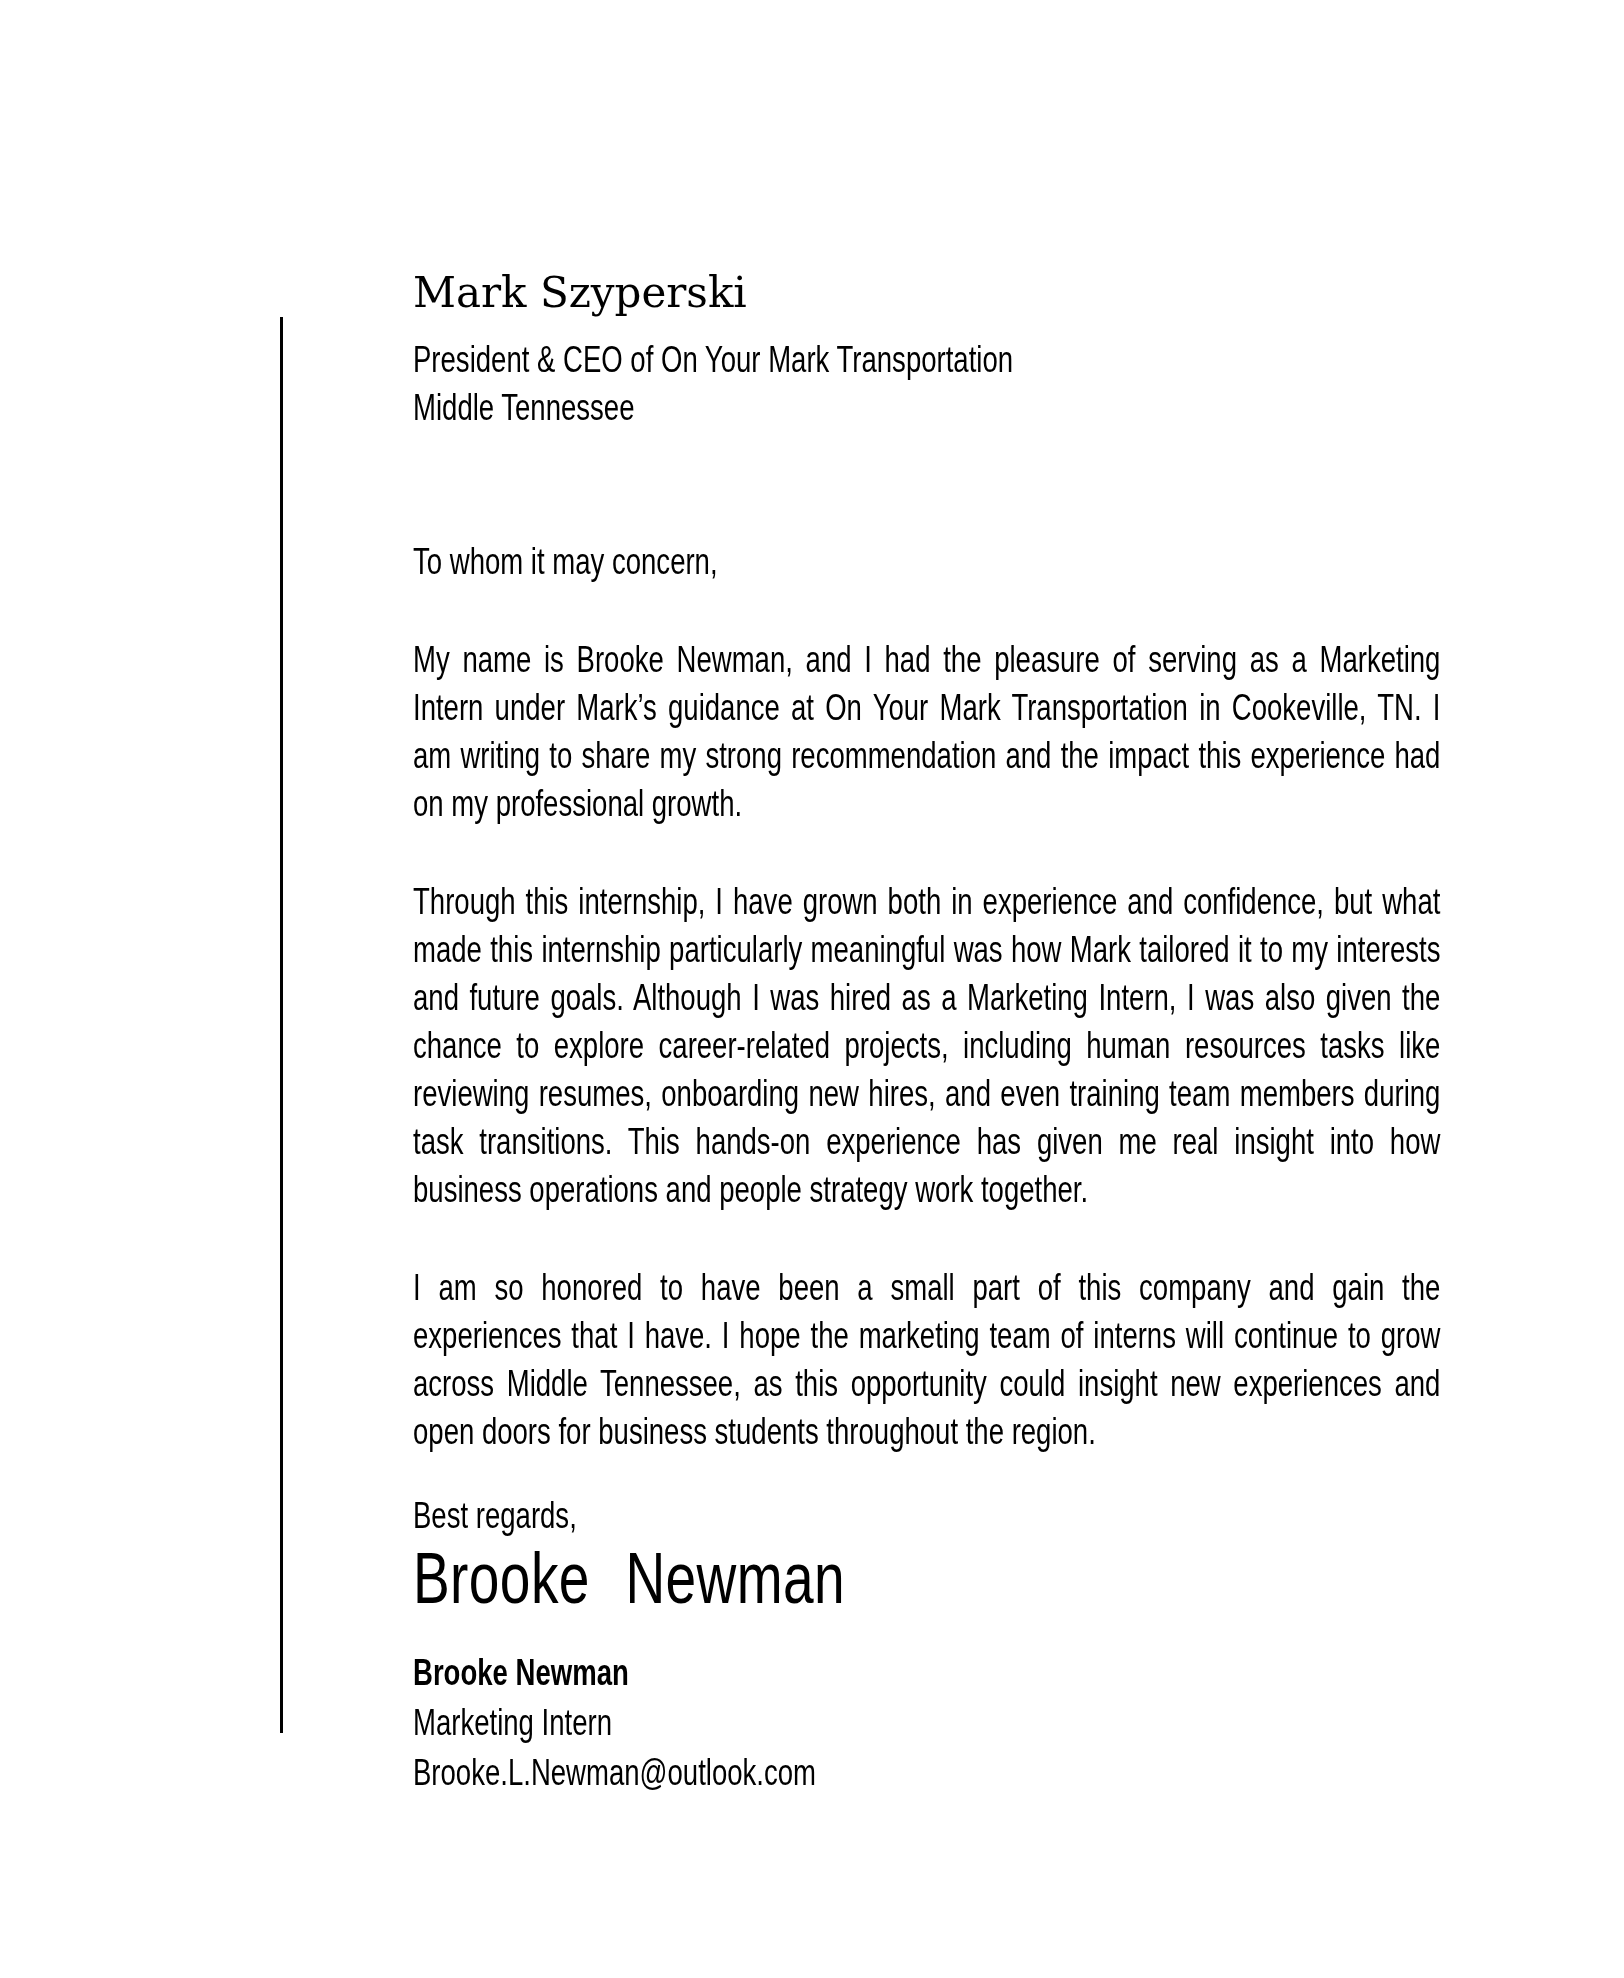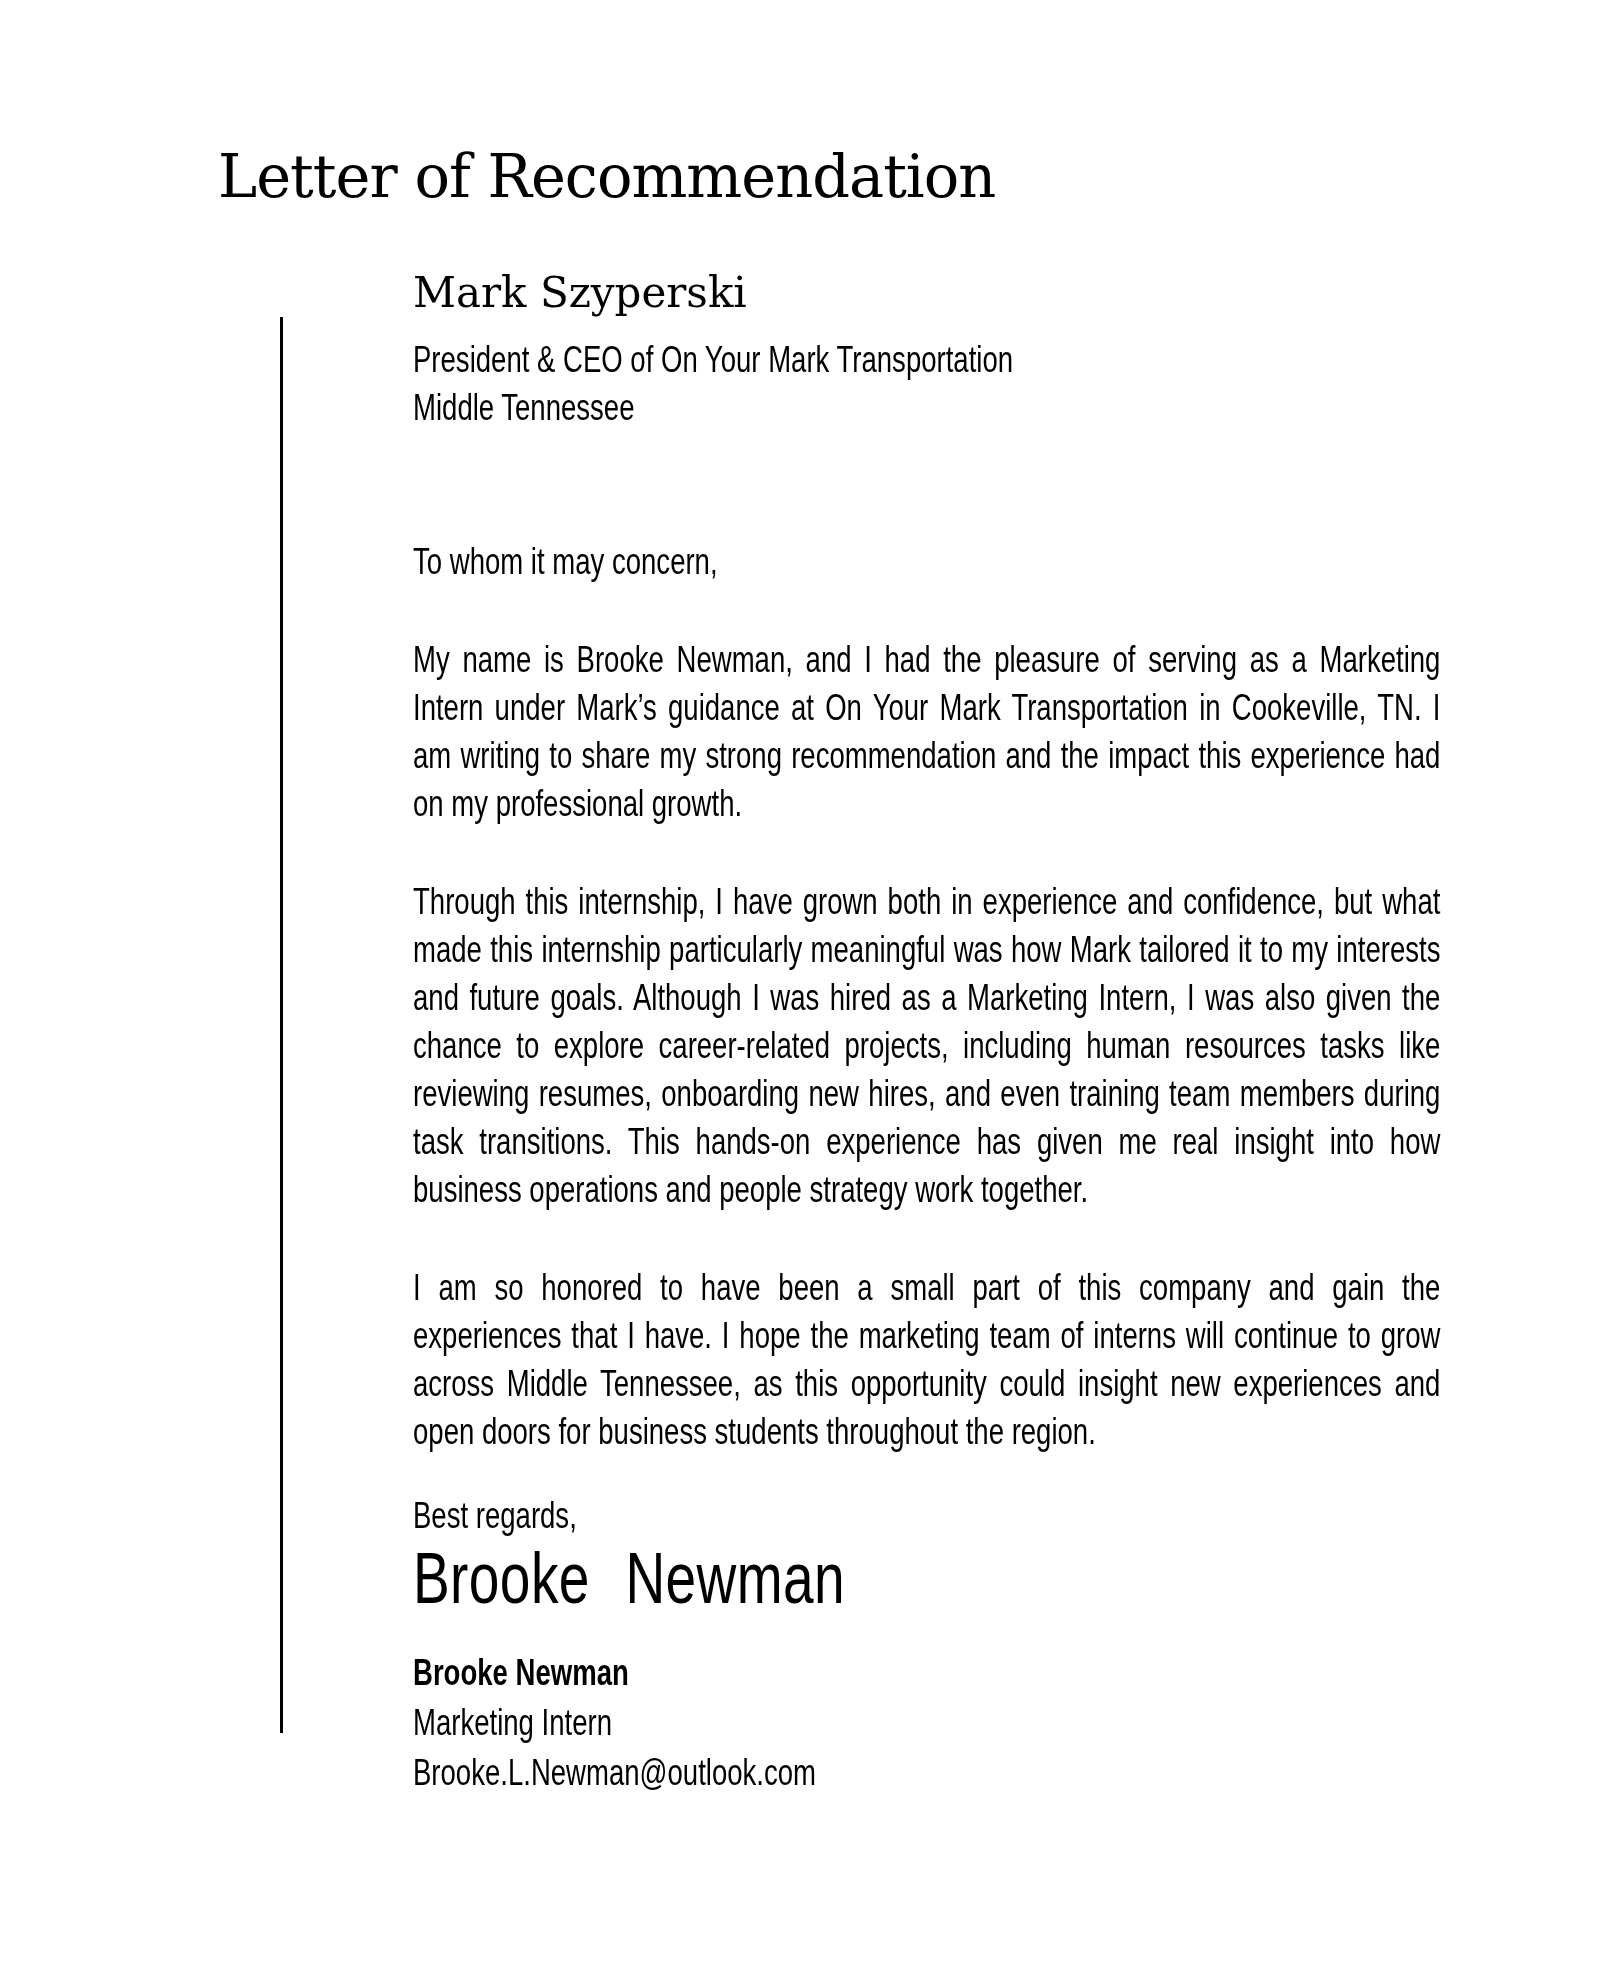--- a/index.html
+++ b/index.html
@@ -72,21 +72,20 @@
   }
   .sender-name { margin-top: 38px; font-weight: bold; line-height: 50px; }
   .sender-title { line-height: 50px; }
   .sender-email { line-height: 50px; }
 </style>
 </head>
 <body>
 
 <div class="page">
 
-  <h1 class="doc-title">Letter of Recommendation</h1>
 
   <div class="vrule"></div>
 
   <div class="content">
 
     <h2 class="recipient-name">Mark Szyperski</h2>
 
     <div class="sans">
 
       <p class="meta">President &amp; CEO of On Your Mark Transportation</p>

